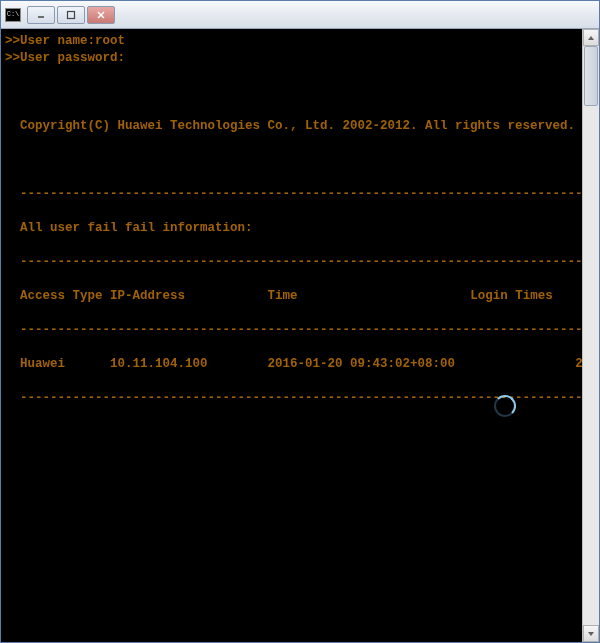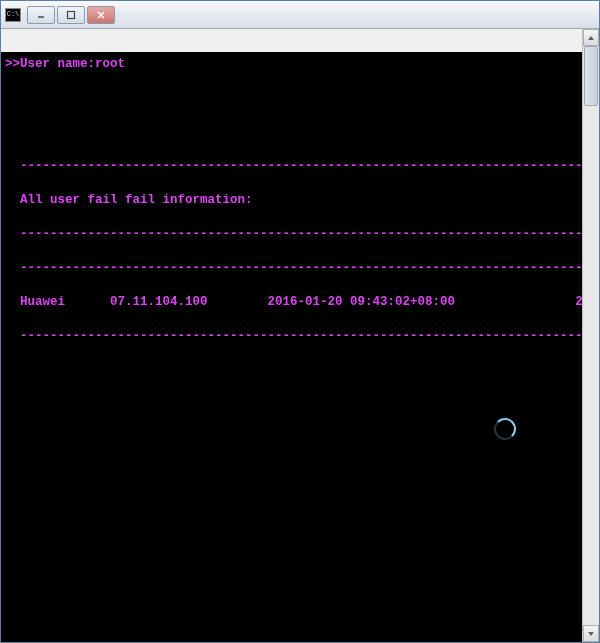--- a/index.html
+++ b/index.html
@@ -64,30 +64,29 @@
   }
   .tb-btn svg { width: 10px; height: 10px; }
   .terminal-wrap {
     flex: 1;
     display: flex;
     background: #f0f0f0;
   }
   .terminal {
     flex: 1;
     background: #000;
-    color: #d946ef;
+    color: #a16207;
     font-family: 'Courier New', monospace;
     font-weight: bold;
     font-size: 12.5px;
     line-height: 17px;
     padding: 4px 6px 4px 4px;
     white-space: pre;
     overflow: hidden;
     position: relative;
-    margin-top: 23px;
   }
   .scrollbar {
     width: 17px;
     background: #e8e8e8;
     border-left: 1px solid #c0c0c0;
     display: flex;
     flex-direction: column;
   }
   .sb-btn {
     height: 17px;
@@ -155,28 +154,30 @@
       <div class="tb-btn close">
         <svg viewBox="0 0 10 10">
             <line x1="2" y1="2" x2="8" y2="8" stroke="#fff" stroke-width="1.5"></line>
             <line x1="8" y1="2" x2="2" y2="8" stroke="#fff" stroke-width="1.5"></line>
           </svg>
       </div>
     </div>
   </div>
 
   <div class="terminal-wrap">
-    <div class="terminal"><span class="line"><span>&gt;&gt;User name:</span><span>root</span></span>
+    <div class="terminal"><span class="line"><span>&gt;&gt;User name:</span><span>root</span></span><span class="line"><span>&gt;&gt;User password:</span></span>
 <span class="line"> </span>
+<span class="line">  Copyright(C) Huawei Technologies Co., Ltd. 2002-2012. All rights reserved.</span>
 <span class="line"> </span>
 <span class="line">  -----------------------------------------------------------------------------</span>
 <span class="line">  All user fail fail information:</span>
 <span class="line">  -----------------------------------------------------------------------------</span>
+<span class="line">  <span>Access Type</span> <span>IP-Address</span>           <span>Time</span>                       <span>Login Times</span></span>
 <span class="line">  -----------------------------------------------------------------------------</span>
-<span class="line">  <span>Huawei</span>      <span>07.11.104.100</span>        <span>2016-01-20 09:43:02+08:00</span>                <span>2</span></span>
+<span class="line">  <span>Huawei</span>      <span>10.11.104.100</span>        <span>2016-01-20 09:43:02+08:00</span>                <span>2</span></span>
 <span class="line">  -----------------------------------------------------------------------------</span>
 <span class="line"> </span>
 <span class="line"> </span>
       <div class="spinner"></div>
     </div>
 
     <div class="scrollbar">
       <div class="sb-btn">
         <svg viewBox="0 0 8 8" width="8" height="8">
             <polygon points="4,2 7,6 1,6" fill="#606060"></polygon>

